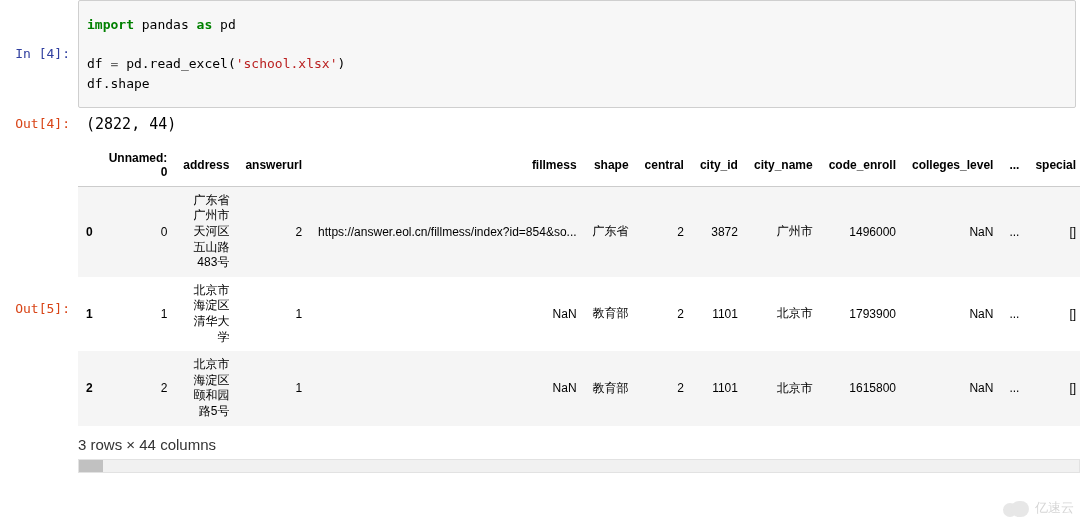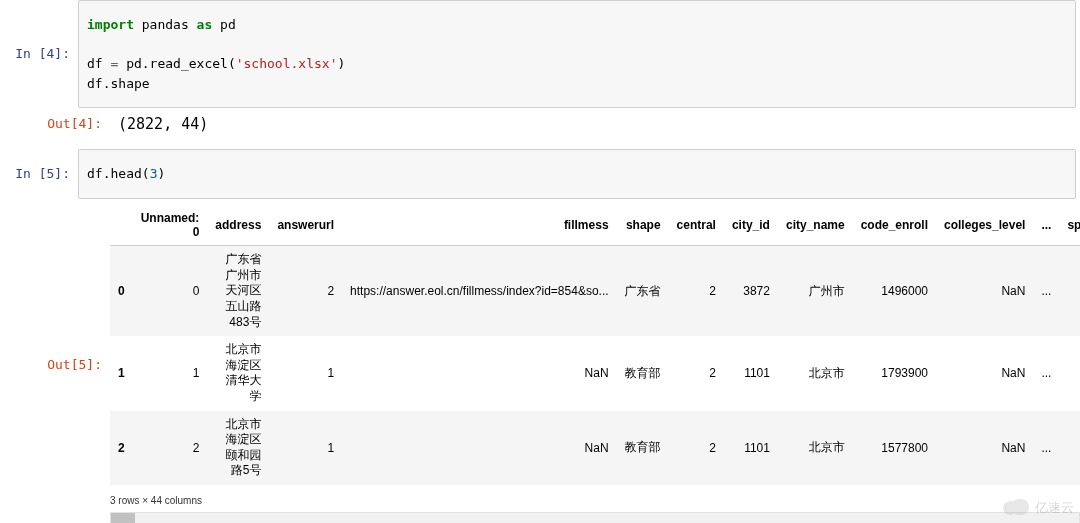--- a/index.html
+++ b/index.html
@@ -20,21 +20,21 @@
     .prompt {
       width: 78px;
       min-width: 78px;
       text-align: right;
       padding: 4px 8px 4px 0;
       font-family: monospace;
       font-size: 13px;
       line-height: 1.4;
     }
     .prompt.in { color: #303f9f; }
-    .prompt.out { color: #d84315; margin-left: 32px; }
+    .prompt.out { color: #d84315; }
     .cell-body {
       flex: 1;
       min-width: 0;
     }
     .code-input {
       border: 1px solid #cfcfcf;
       border-radius: 2px;
       background: #f7f7f7;
       padding: 14px 8px;
       font-family: monospace;
@@ -82,21 +82,21 @@
     }
     .df-table tbody th {
       font-weight: bold;
     }
     .addr-cell {
       line-height: 1.3;
       text-align: right;
     }
     .df-summary {
       padding: 10px 0 6px 0;
-      font-size: 10px;
+      font-size: 15px;
       color: #333;
     }
     .scrollbar-track {
       height: 14px;
       background: #f1f1f1;
       margin: 0 0 4px 0;
       position: relative;
       border: 1px solid #e2e2e2;
     }
     .scrollbar-thumb {
@@ -105,21 +105,21 @@
       top: 0;
       height: 100%;
       width: 24px;
       background: #c1c1c1;
     }
     .watermark {
       position: absolute;
       right: 6px;
       bottom: 6px;
       display: flex;
-      align-items: flex-start;
+      align-items: flex-end;
       gap: 4px;
       opacity: 0.35;
       font-size: 13px;
       color: #888;
       font-family: Liberation Mono, monospace;
     }
     .watermark .cloud {
       display: inline-block;
       width: 28px;
       height: 16px;
@@ -155,26 +155,20 @@
     </div>
   </div>
 
   <div class="cell">
     <div class="prompt out">Out[4]:</div>
     <div class="cell-body">
       <div class="plain-output">(2822, 44)</div>
     </div>
   </div>
 
-  <div class="cell" style="margin-top:10px;">
-    <div class="prompt in">In  [5]:</div>
-    <div class="cell-body">
-      <div class="code-input"><span>df.head(</span><span class="num-blue">3</span><span>)</span></div>
-    </div>
-  </div>
 
   <div class="cell">
     <div class="prompt out">Out[5]:</div>
     <div class="cell-body">
       <div class="df-container">
         <table class="df-table">
           <thead>
             <tr>
               <th></th>
               <th style="line-height:1.2;">Unnamed:<br>0</th>
@@ -228,21 +222,21 @@
             <tr>
               <th>2</th>
               <td>2</td>
               <td class="addr-cell">北京市<br>海淀区<br>颐和园<br>路5号</td>
               <td>1</td>
               <td>NaN</td>
               <td>教育部</td>
               <td>2</td>
               <td>1101</td>
               <td>北京市</td>
-              <td>1577800</td>
+              <td>1615800</td>
               <td>NaN</td>
               <td>...</td>
               <td>[]</td>
 
             </tr>
           </tbody>
         </table>
         <div class="df-summary">3 rows × 44 columns</div>
         <div class="scrollbar-track">
           <div class="scrollbar-thumb"></div>

